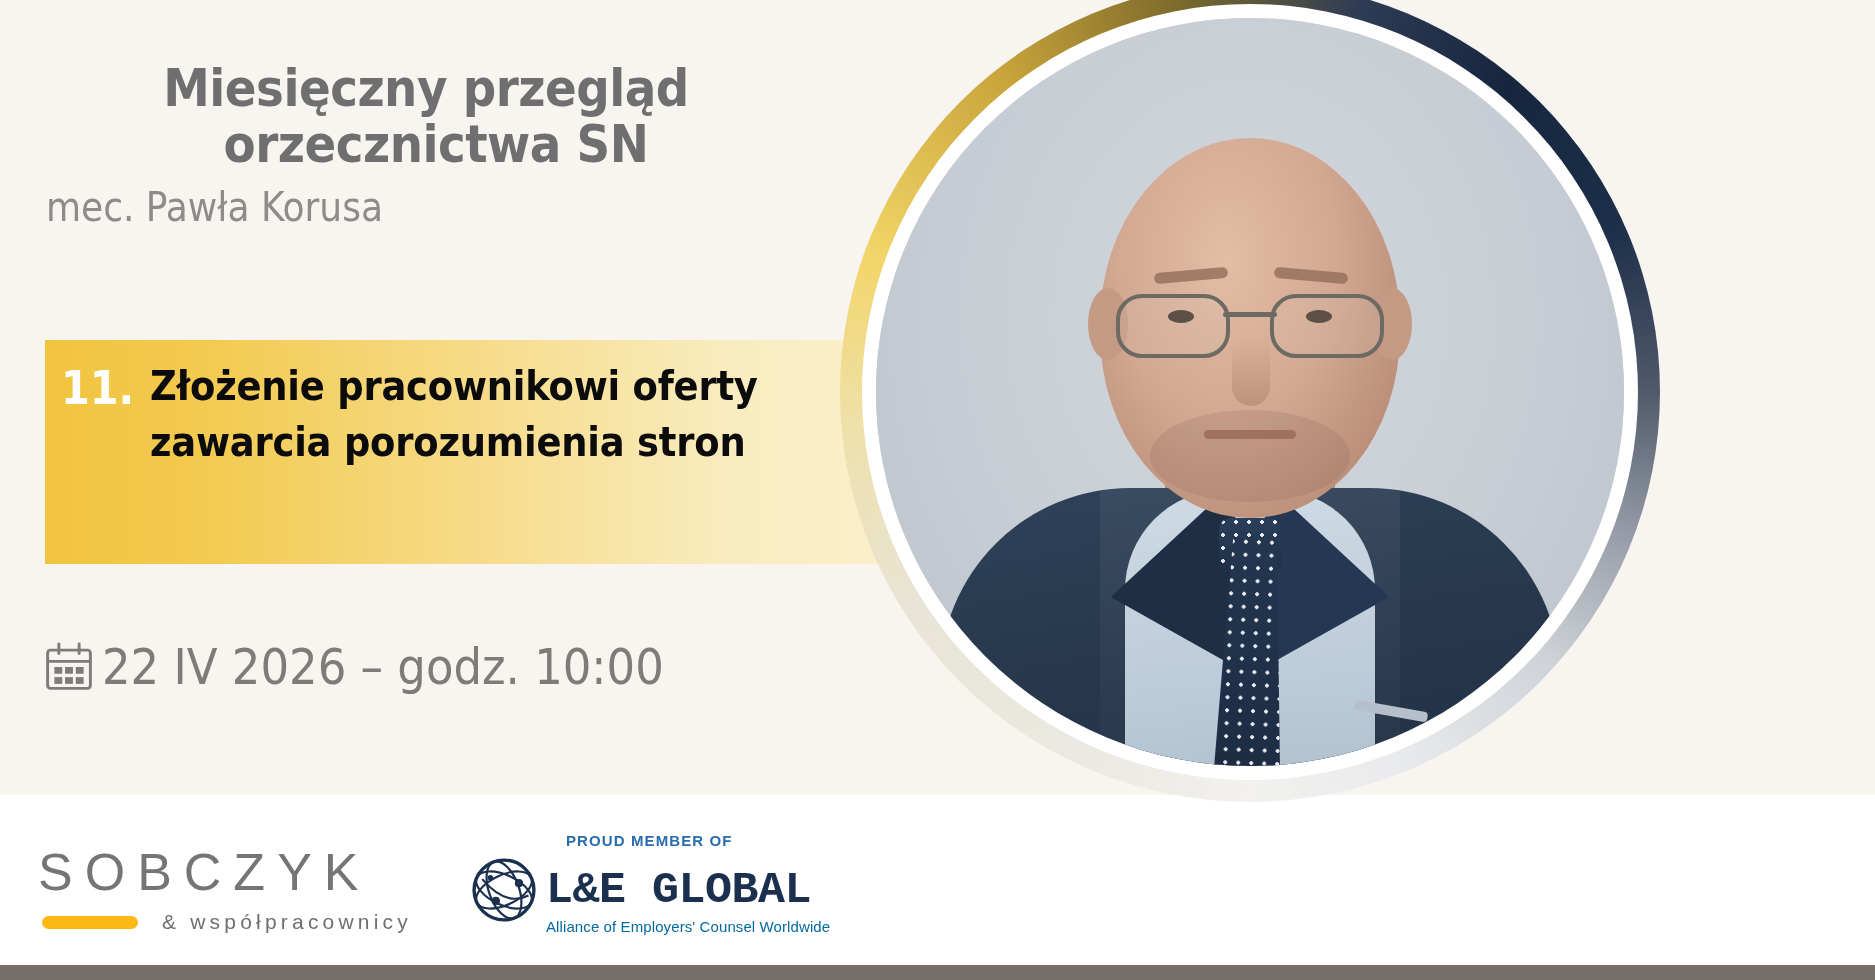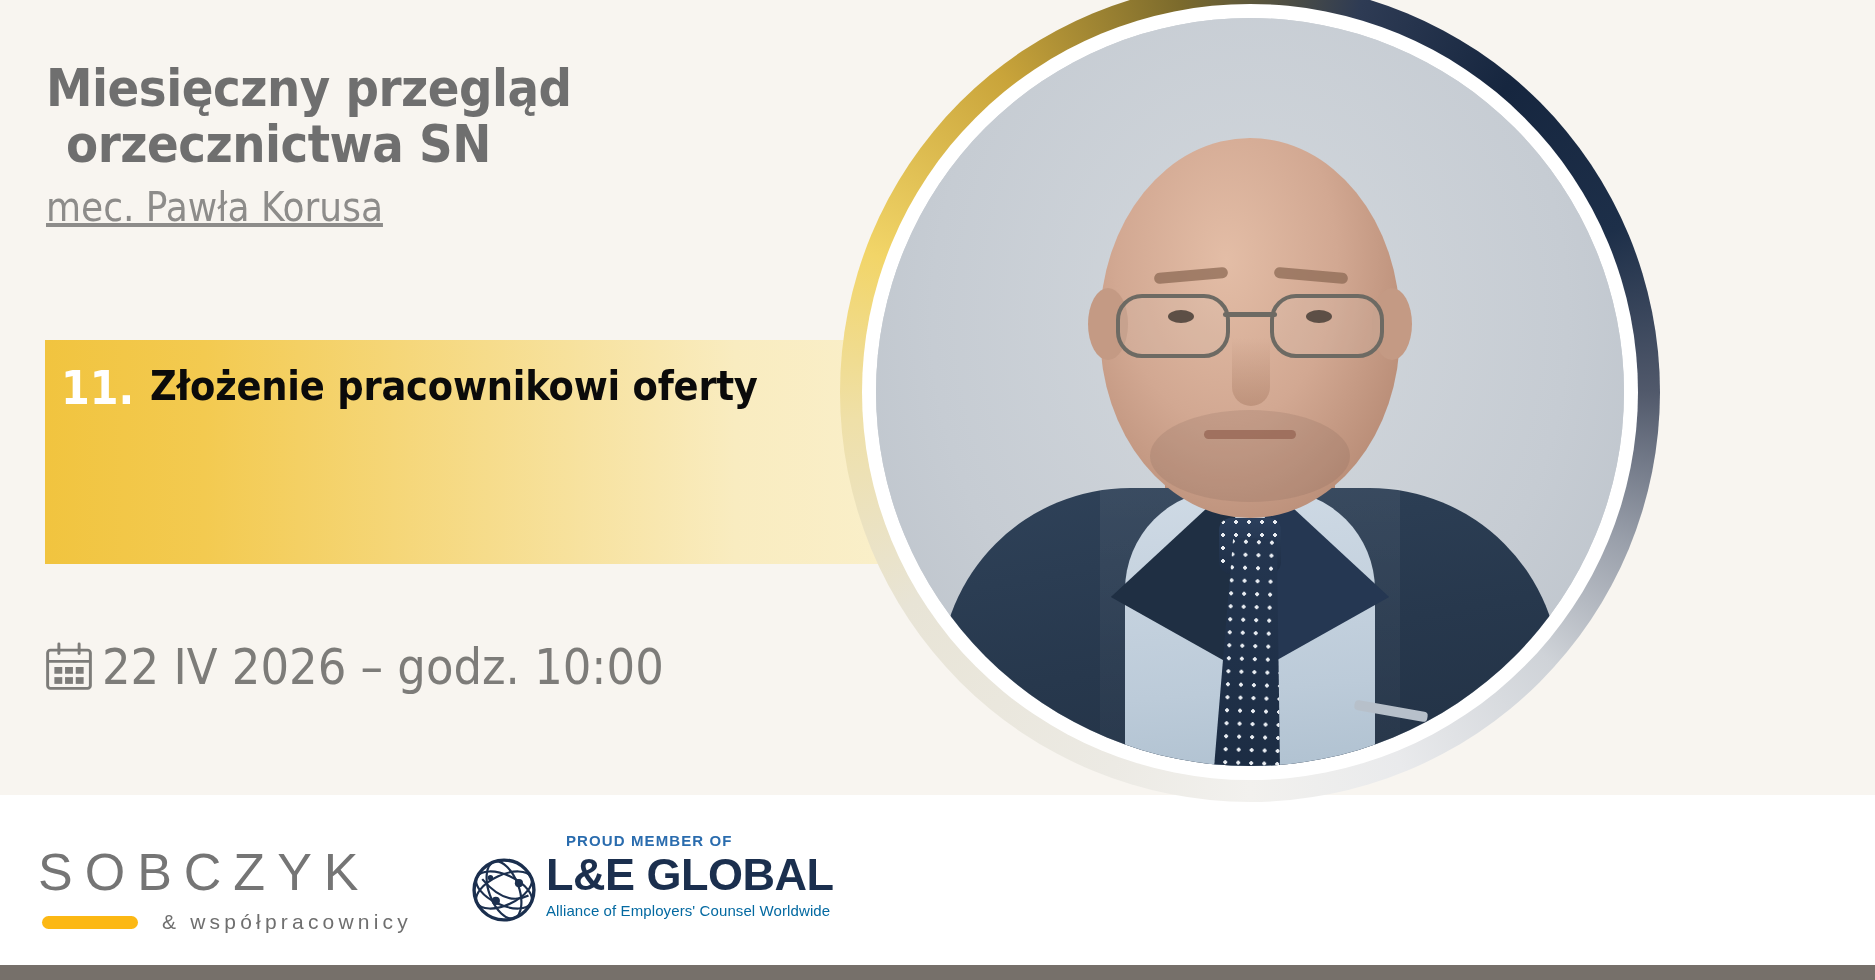--- a/index.html
+++ b/index.html
@@ -19,30 +19,30 @@
 
   
   .headline{
     position:absolute;left:46px;top:60px;width:760px;
     color:#6f6f6f;
     font-family:"DejaVu Sans Condensed","Liberation Sans", sans-serif;
     font-weight:600;
     font-size:52px;line-height:56px;
     letter-spacing:-0.5px;
     font-stretch:condensed;
+    text-align:center;
   }
   .headline .l2{display:block;margin-left:20px;}
   .subhead{
     position:absolute;left:46px;top:185px;width:760px;
     color:#8d8c8a;
     font-family:"DejaVu Sans Condensed","Liberation Sans", sans-serif;
     font-weight:400;
     font-size:40px;line-height:44px;
     font-stretch:condensed;
-    text-decoration:underline;
   }
 
   
   .banner{
     position:absolute;left:45px;top:340px;width:885px;height:224px;
     background:linear-gradient(90deg,#f1c43f 0%,#f3ca50 18%,#f6dc8b 50%,#f9ecc0 78%,#faf0cc 100%);
     overflow:hidden;
   }
   .banner-num{
     position:absolute;left:16px;top:22px;
@@ -99,23 +99,23 @@
   .leg-mark{position:absolute;left:0;top:24px;width:68px;height:68px;}
   .leg-txt{position:absolute;left:76px;top:0;width:230px;}
   .leg-proud{
     color:#2a6cae;
     font-family:"Liberation Sans", sans-serif;
     font-weight:700;font-size:15px;line-height:17px;
     letter-spacing:1.1px;white-space:nowrap;margin-left:20px;
   }
   .leg-main{
     color:#1b2f4e;
-    font-family:Liberation Sans, sans-serif;
+    font-family:Liberation Mono, monospace;
     font-weight:700;font-size:45px;line-height:48px;
-    letter-spacing:-0.5px;white-space:nowrap;margin-top:2px;
+    letter-spacing:-0.5px;white-space:nowrap;margin-top:18px;
   }
   .leg-tag{
     color:#0369a1;
     font-family:"Liberation Sans", sans-serif;
     font-weight:400;font-size:15px;line-height:18px;
     letter-spacing:.1px;white-space:nowrap;margin-top:3px;
   }
 
   
   .portrait-wrap{
@@ -241,20 +241,21 @@
   <div class="headline">
     <span class="l1">Miesięczny przegląd</span>
     <span class="l2">orzecznictwa SN</span>
   </div>
   <div class="subhead">mec. Pawła Korusa</div>
 
   <div class="banner">
     <div class="banner-num">11.</div>
     <div class="banner-text">
       <span>Złożenie pracownikowi oferty</span>
+      <span>zawarcia porozumienia stron</span>
     </div>
   </div>
 
   <div class="daterow">
     <svg class="cal-ico" viewBox="0 0 48 48">
       <rect x="5" y="9" width="38" height="34" rx="2.5" fill="none" stroke="#7d7c79" stroke-width="2.6"></rect>
       <line x1="5" y1="19" x2="43" y2="19" stroke="#7d7c79" stroke-width="2.6"></line>
       <line x1="15" y1="3.5" x2="15" y2="12" stroke="#7d7c79" stroke-width="2.6" stroke-linecap="round"></line>
       <line x1="33" y1="3.5" x2="33" y2="12" stroke="#7d7c79" stroke-width="2.6" stroke-linecap="round"></line>
       <rect x="11" y="24" width="7" height="6" fill="#7d7c79"></rect>

